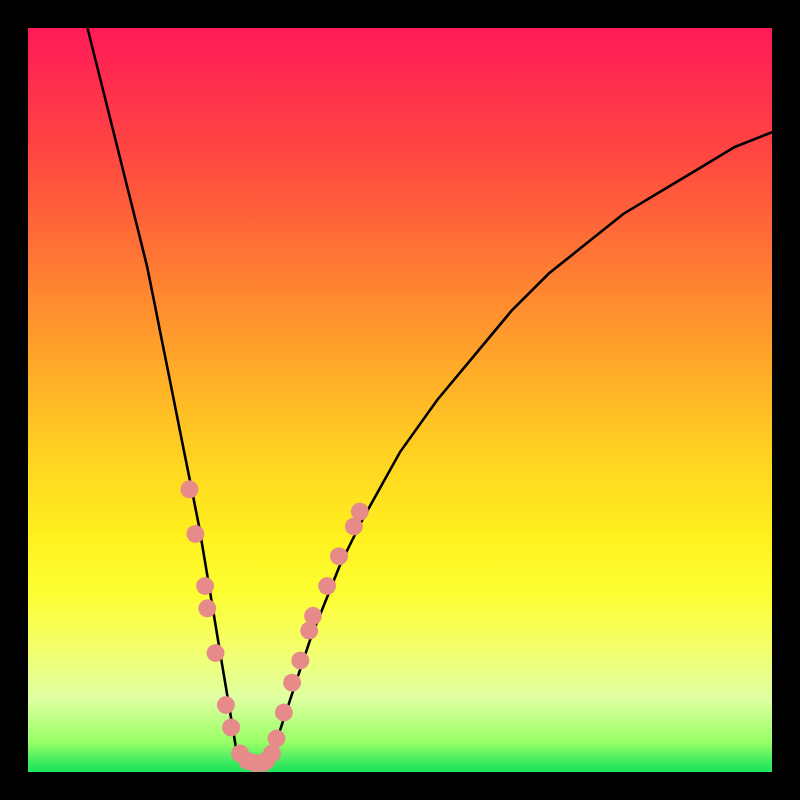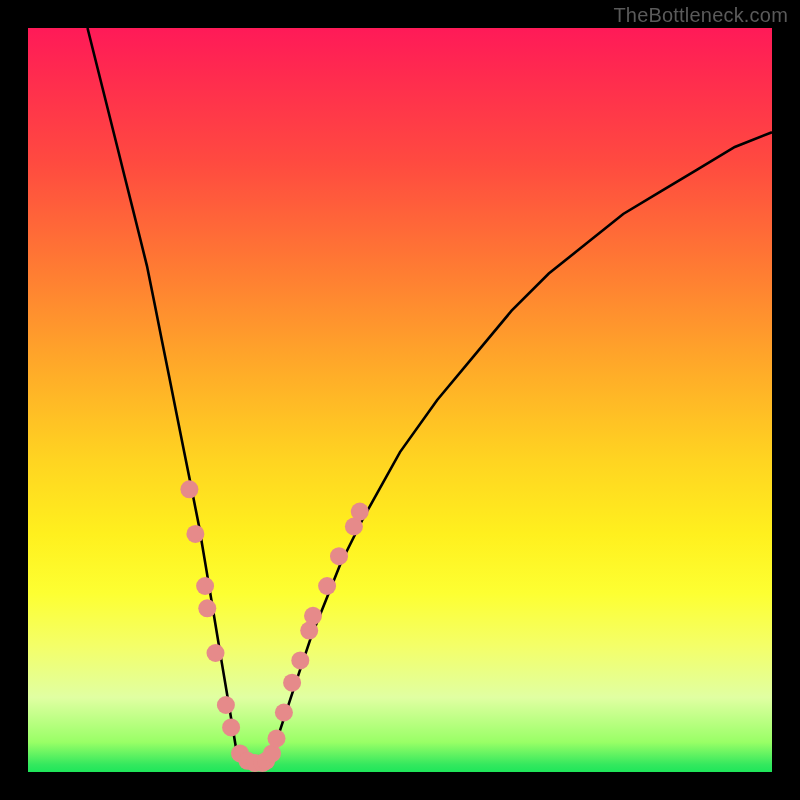--- a/index.html
+++ b/index.html
@@ -56,21 +56,20 @@
     top: 0;
     width: 744px;
     height: 744px;
     overflow: visible;
   }
 </style>
 </head>
 <body>
 
 <div class="outer">
-  <div class="watermark">TheBottleneck.com</div>
   <div class="plot">
     <svg class="curve" viewBox="0 0 744 744">
       <path id="curve-left" fill="none" stroke-width="2.6" d="M59.5 0.0 L74.4 59.5 L89.3 119.0 L96.7 148.8 L104.2 178.6 L111.6 208.3 L119.0 238.1 L126.5 275.3 L133.9 312.5 L141.4 349.7 L148.8 386.9 L156.2 424.1 L163.7 461.3 L171.1 498.5 L178.6 543.1 L186.0 587.8 L193.4 632.4 L200.9 677.0 L208.3 721.7 " stroke="#000000"></path>
       <path id="curve-flat" fill="none" stroke-width="2.6" d="M208.3 721.7 L215.8 732.8 L223.2 736.6 L230.6 736.6 L238.1 736.6 L241.8 732.8 L245.5 721.7 " stroke="#000000"></path>
       <path id="curve-right" fill="none" stroke-width="2.6" d="M245.5 721.7 L253.0 699.4 L267.8 654.7 L282.7 610.1 L297.6 572.9 L312.5 535.7 L334.8 491.0 L372.0 424.1 L409.2 372.0 L446.4 327.4 L483.6 282.7 L520.8 245.5 L558.0 215.8 L595.2 186.0 L632.4 163.7 L669.6 141.4 L706.8 119.0 L744.0 104.2 " stroke="#000000"></path>
       <g id="markers">
           <circle cx="161.4" cy="461.3" r="9" fill="#e68a8a" stroke="#e68a8a" stroke-width="0"></circle>
           <circle cx="167.4" cy="505.9" r="9" fill="#e68a8a" stroke="#e68a8a" stroke-width="0"></circle>
           <circle cx="177.1" cy="558.0" r="9" fill="#e68a8a" stroke="#e68a8a" stroke-width="0"></circle>
           <circle cx="179.3" cy="580.3" r="9" fill="#e68a8a" stroke="#e68a8a" stroke-width="0"></circle>

